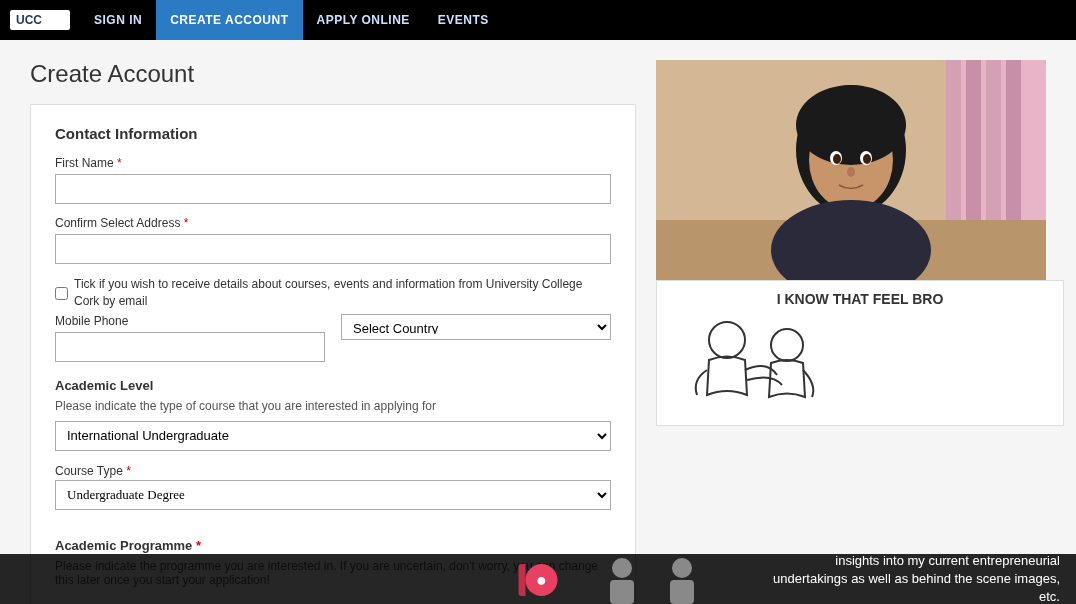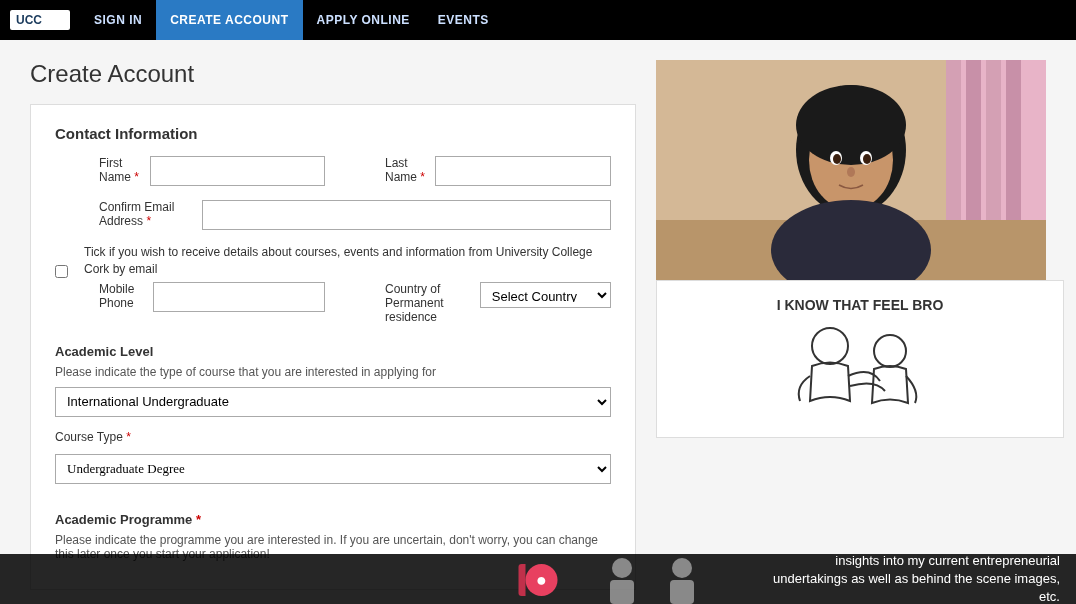--- a/index.html
+++ b/index.html
@@ -85,23 +85,22 @@
     }
 
     .form-row {
       display: flex;
       gap: 16px;
       margin-bottom: 12px;
     }
 
     .form-group {
       display: flex;
-      flex-direction: row;
+      flex-direction: column;
       flex: 1;
-      margin-left: 44px;
     }
 
     .form-label {
       font-size: 12px;
       color: #333;
       margin-bottom: 4px;
     }
 
     .required-star {
       color: #c00;
@@ -123,22 +122,22 @@
       font-size: 13px;
       height: 26px;
       outline: none;
       width: 100%;
       background: #fff;
       cursor: pointer;
     }
 
     .checkbox-row {
       display: flex;
-      align-items: flex-end;
-      gap: 16px;
+      align-items: center;
+      gap: 6px;
       margin-bottom: 4px;
     }
 
     .checkbox-row input[type="checkbox"] {
       margin-top: 2px;
       flex-shrink: 0;
     }
 
     .checkbox-text {
       font-size: 12px;
@@ -196,24 +195,23 @@
       background: #888;
       overflow: hidden;
       position: relative;
     }
 
     .meme-section {
       width: 408px;
       min-height: 130px;
       background: #fff;
       border: 1px solid #ddd;
-      padding: 16px;
+      padding: 10px;
       display: flex;
       flex-direction: column;
-      align-items: center;
     }
 
     .meme-title {
       font-size: 14px;
       font-weight: bold;
       color: #333;
       margin-bottom: 8px;
       text-align: center;
     }
 
@@ -284,53 +282,45 @@
       <div class="section-title">Contact Information</div>
 
       <div class="form-row">
         <div class="form-group">
           <label class="form-label">
             <span>First Name</span>
             <span class="required-star"> *</span>
           </label>
           <input type="text" class="form-input" value="" style="">
         </div>
-        <div class="form-group">
-          <label class="form-label">
-            <span>Last Name</span>
-            <span class="required-star"> *</span>
-          </label>
-          <input type="text" class="form-input" value="" style="">
-        </div>
       </div>
 
       <div class="form-row">
         <div class="form-group">
           <label class="form-label">
-            <span>Confirm Email Address</span>
+            <span>Confirm Select Address</span>
             <span class="required-star"> *</span>
           </label>
           <input type="email" class="form-input" value="" style="">
         </div>
       </div>
 
       
       <div class="checkbox-row">
         <input type="checkbox" style="">
         <span class="checkbox-text">Tick if you wish to receive details about courses, events and information from University College Cork by email</span>
       </div>
 
       
       <div class="form-row">
         <div class="form-group">
           <label class="form-label">Mobile Phone</label>
           <input type="text" class="form-input" value="" style="">
         </div>
         <div class="form-group">
-          <label class="form-label">Country of Permanent residence</label>
           <select class="form-select">
             <option value="">Select Country</option>
             <option value="ie">Ireland</option>
             <option value="uk">United Kingdom</option>
             <option value="us">United States</option>
             <option value="cn">China</option>
             <option value="in">India</option>
             <option value="de">Germany</option>
             <option value="fr">France</option>
           </select>
@@ -341,21 +331,21 @@
       <div class="section-heading">Academic Level</div>
       <div class="section-subtext">Please indicate the type of course that you are interested in applying for</div>
       <select class="full-width-select" style="margin-bottom:12px;">
         <option value="intl-ug">International Undergraduate</option>
         <option value="ug">Undergraduate</option>
         <option value="pg">Postgraduate</option>
         <option value="research">Research</option>
       </select>
 
       
-      <div style="margin-bottom:10px;">
+      <div style="margin-bottom:2px;">
         <label class="form-label">
           <span>Course Type</span>
           <span class="required-star"> *</span>
         </label>
       </div>
       <select class="full-width-select" style="margin-bottom:12px;font-family:Liberation Serif, serif;">
         <option value="ug-degree">Undergraduate Degree</option>
         <option value="pg-degree">Postgraduate Degree</option>
         <option value="cert">Certificate</option>
         <option value="diploma">Diploma</option>

